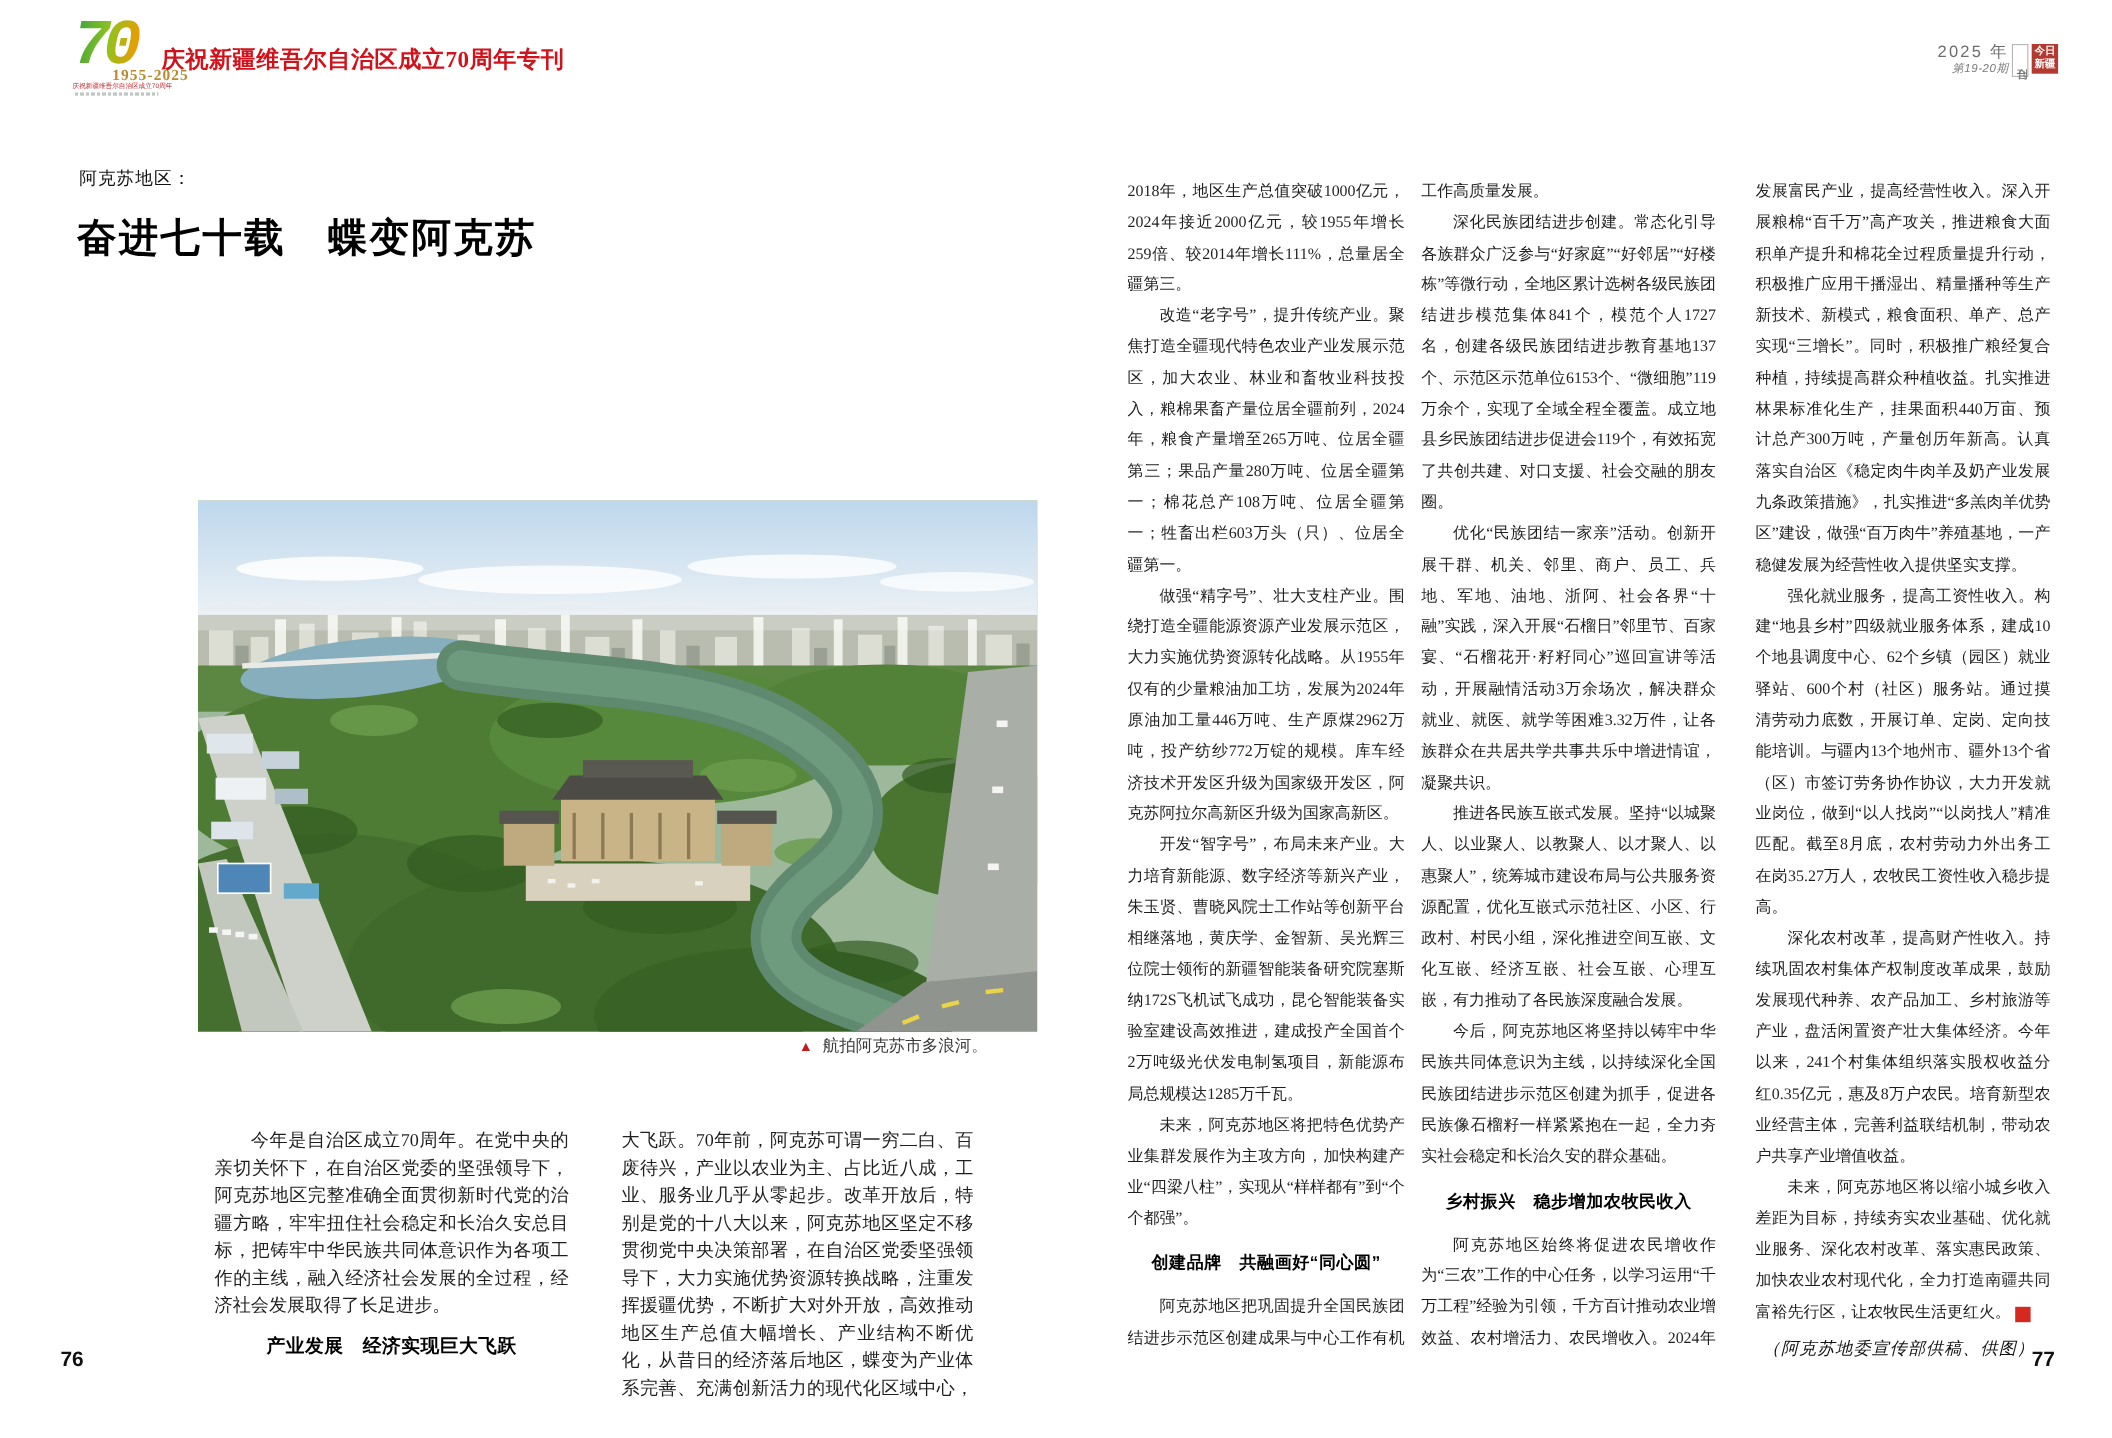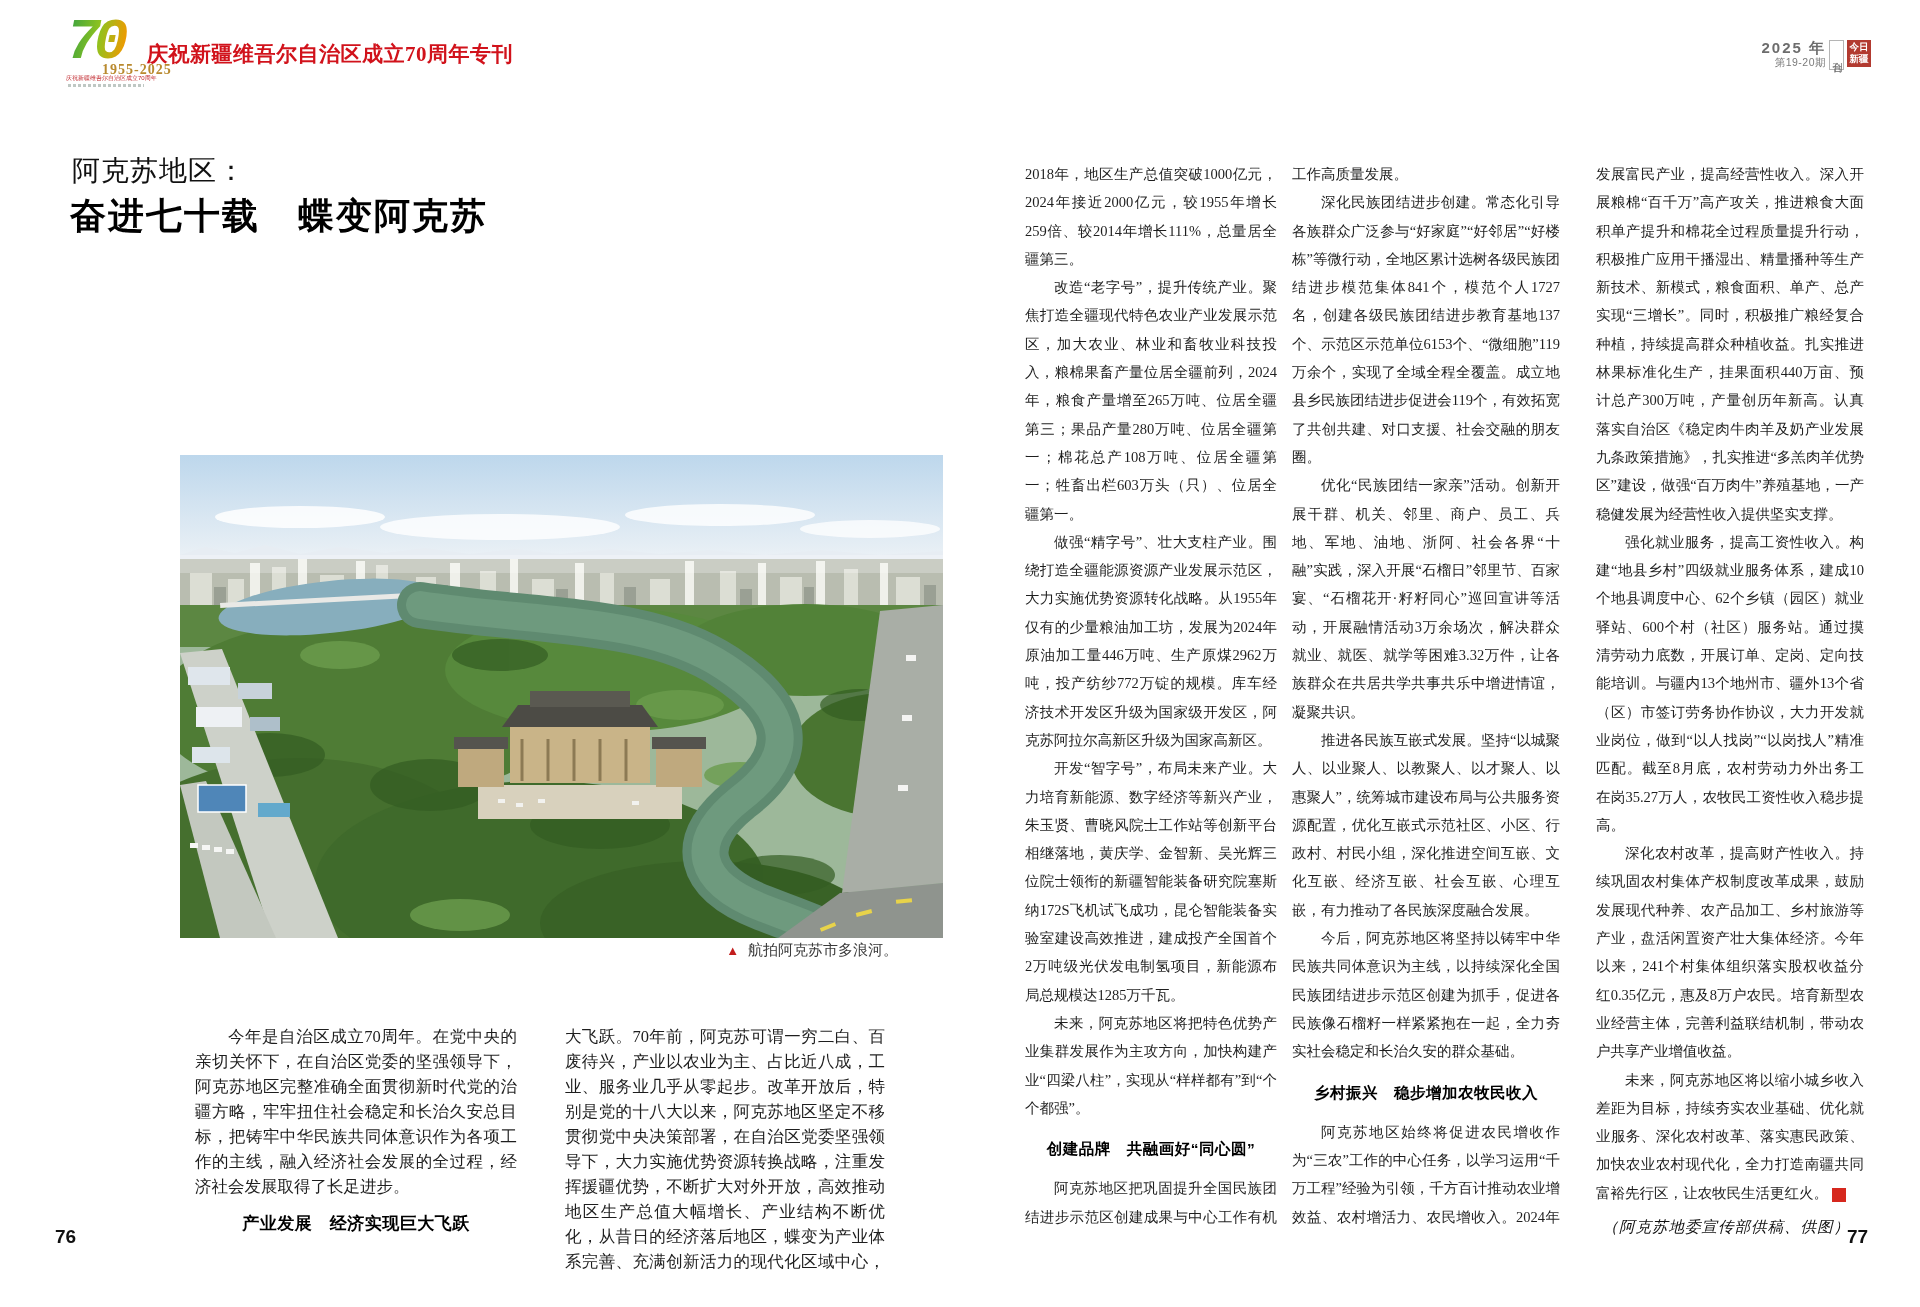--- a/index.html
+++ b/index.html
@@ -15,29 +15,29 @@
   .logo70 .years{position:absolute;left:36px;top:48px;font-size:14px;font-weight:bold;color:#b98a2f;letter-spacing:1px;}
   .logo70 .sub{position:absolute;left:0px;top:60px;width:150px;font-size:6px;color:#c1272d;
     font-family:"Liberation Sans",sans-serif;white-space:nowrap;letter-spacing:0px;}
   .logo70 .uy{position:absolute;left:2px;top:70px;width:76px;height:3px;opacity:.55;
     background:repeating-linear-gradient(90deg,#8a9a92 0 3px,transparent 3px 5px);}
   .hdr-title{position:absolute;left:147px;top:40px;font-size:21px;font-weight:bold;color:#d1121b;
     letter-spacing:.5px;font-family:"Liberation Serif",serif;}
   .hdr-right{position:absolute;right:49px;top:40px;display:flex;align-items:flex-start;gap:3px;
     font-family:"Liberation Sans",sans-serif;}
   .hdr-issue{text-align:right;color:#6d6d6d;}
-  .hdr-issue .y{font-size:15px;letter-spacing:2px;line-height:16px;font-weight:bold;}
-  .hdr-issue .n{font-size:10.5px;letter-spacing:.5px;line-height:12px;color:#7a7a7a;}
+  .hdr-issue .y{font-size:15px;letter-spacing:2px;line-height:16px;}
+  .hdr-issue .n{font-size:10.5px;letter-spacing:.5px;line-height:12px;color:#7a7a7a;font-style:italic;}
   .heji{width:13px;height:26px;border:1px solid #b5b5b5;color:#6d6d6d;font-size:10px;line-height:12px;
     text-align:center;padding:1px 0;writing-mode:vertical-rl;text-orientation:upright;letter-spacing:1px;}
   .magbox{width:24px;height:26px;background:#b23a30;color:#fff;font-size:9.5px;line-height:12px;
     text-align:center;font-family:"Liberation Serif",serif;font-weight:bold;padding-top:1px;}
 
   
-  .kicker{position:absolute;left:72px;top:152px;font-size:28px;color:#111;
+  .kicker{position:absolute;left:72px;top:152px;font-size:16px;color:#111;
     font-family:"Liberation Sans",sans-serif;letter-spacing:1px;}
   .headline{position:absolute;left:70px;top:192px;font-size:36px;font-weight:bold;color:#000;
     font-family:"Liberation Sans",sans-serif;letter-spacing:2px;}
   .photo{position:absolute;left:180px;top:455px;width:763px;height:483px;overflow:hidden;background:#9db89a;}
   .caption{position:absolute;left:553px;top:941px;width:345px;text-align:right;font-size:15px;color:#3a3a3a;
     font-family:"Liberation Sans",sans-serif;}
   .caption .tri{color:#c21d1d;font-size:13px;margin-right:9px;}
   .lcol{position:absolute;top:1012px;font-size:16.5px;line-height:25px;text-align:justify;color:#1e1e1e;overflow:hidden;}
   #lcol1{left:183px;width:346px;height:240px;}
   #lcol2{left:553px;width:344px;height:260px;}

